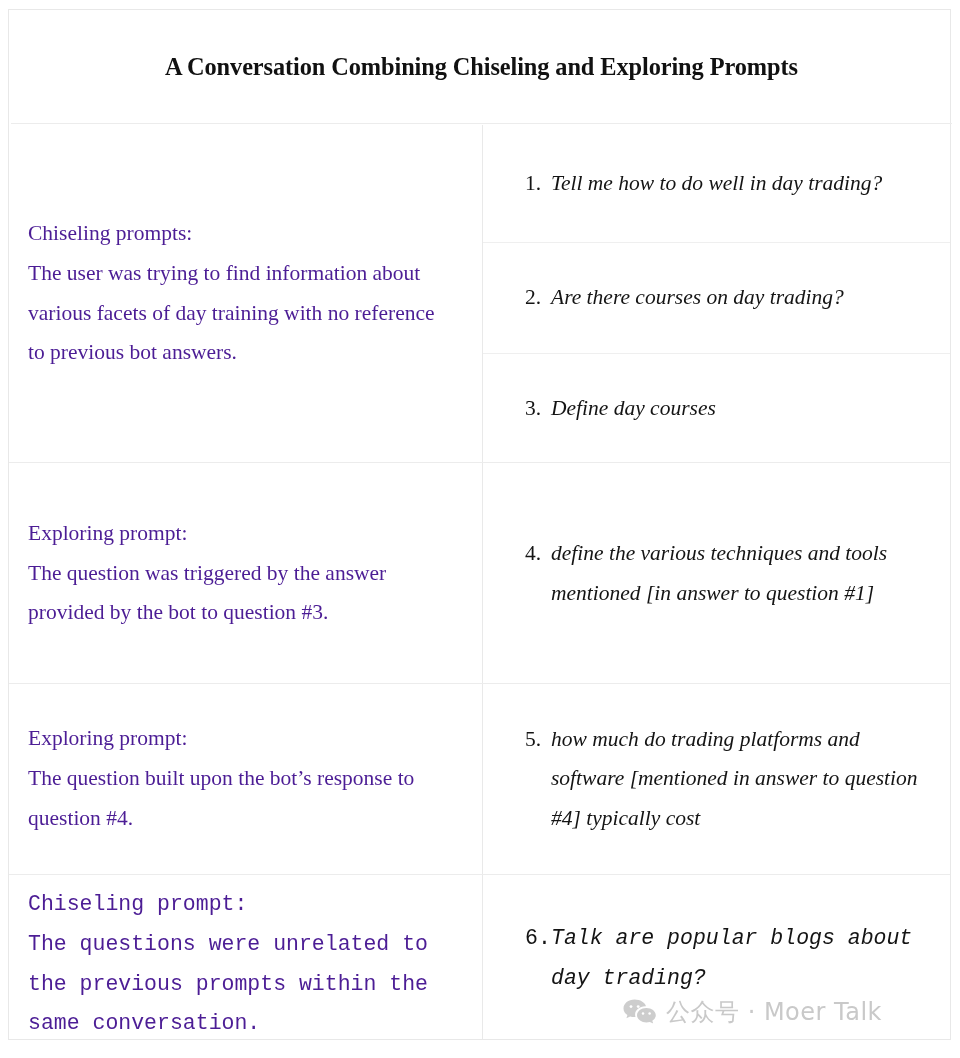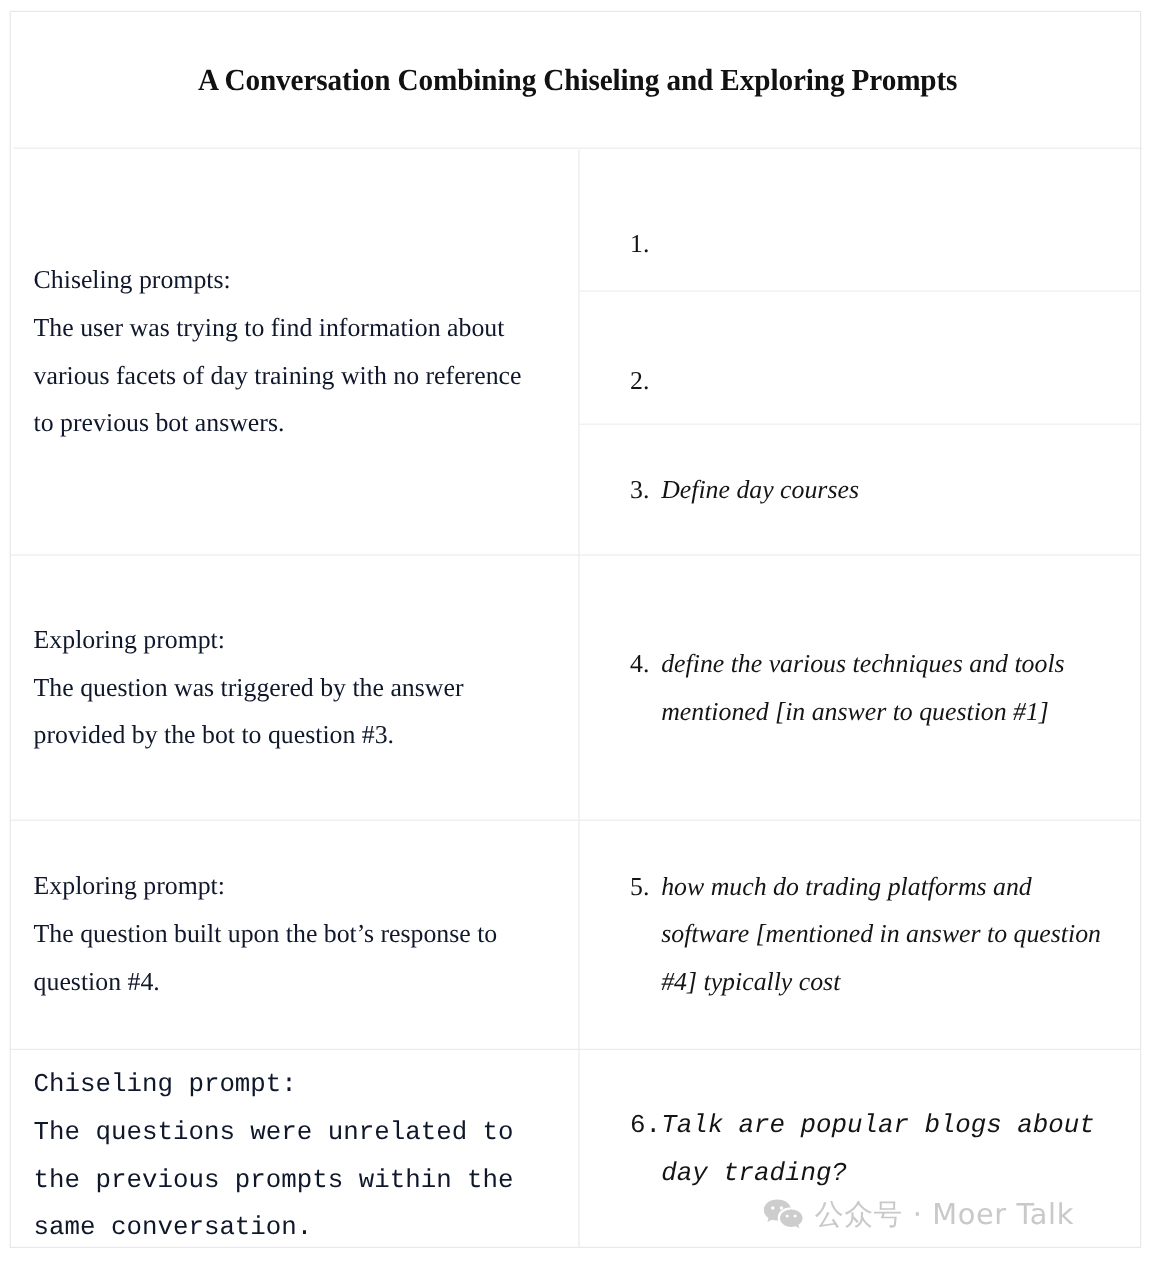--- a/index.html
+++ b/index.html
@@ -97,21 +97,21 @@
     height: 100%;
     box-sizing: border-box;
     padding: 0 26px 0 19px;
     display: flex;
     flex-direction: column;
     justify-content: center;
   }
   .desc-text {
     font-size: 21.5px;
     line-height: 1.855;
-    color: #0f172a;
+    color: #4c1d95;
     white-space: pre-line;
   }
 
   
   .prompt-col {
     position: absolute;
     left: 474px;
     right: 0;
     top: 0;
     height: 100%;
@@ -140,21 +140,21 @@
     position: absolute;
     left: 0;
     top: 0;
     font-style: normal;
     color: #141414;
   }
 
   
   .watermark {
     position: absolute;
-    left: 636px;
+    left: 623px;
     top: 996px;
     display: flex;
     align-items: center;
     gap: 9px;
     pointer-events: none;
   }
   .wm-logo {
     width: 34px;
     height: 26px;
     display: block;
@@ -183,25 +183,27 @@
 
       <div class="group sep" style="top:0px; height:338px;">
         <div class="desc-cell">
           <div class="desc-text">Chiseling prompts:
 The user was trying to find information about various facets of day training with no reference to previous bot answers.</div>
         </div>
         <div class="prompt-col">
           <div class="prompt-cell sub-sep" style="top:0px; height:118px;">
             <div class="prompt-line">
               <span class="prompt-num">1.</span>
+              <span>Tell me how to do well in day trading?</span>
             </div>
           </div>
           <div class="prompt-cell sub-sep" style="top:118px; height:111px;">
             <div class="prompt-line">
               <span class="prompt-num">2.</span>
+              <span>Are there courses on day trading?</span>
             </div>
           </div>
           <div class="prompt-cell" style="top:229px; height:109px;">
             <div class="prompt-line">
               <span class="prompt-num">3.</span>
               <span>Define day courses</span>
             </div>
           </div>
         </div>
       </div>

